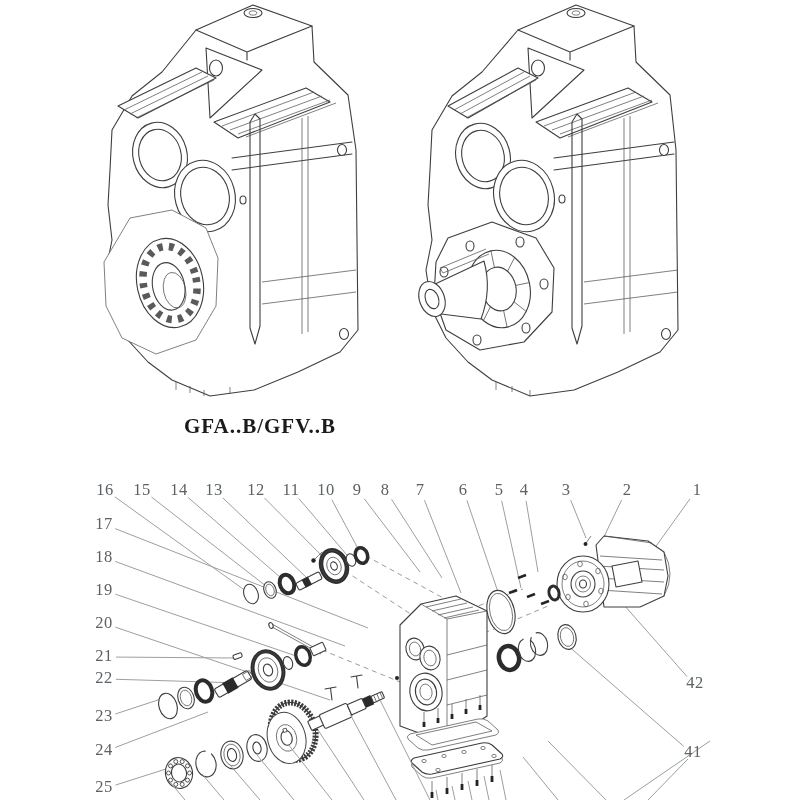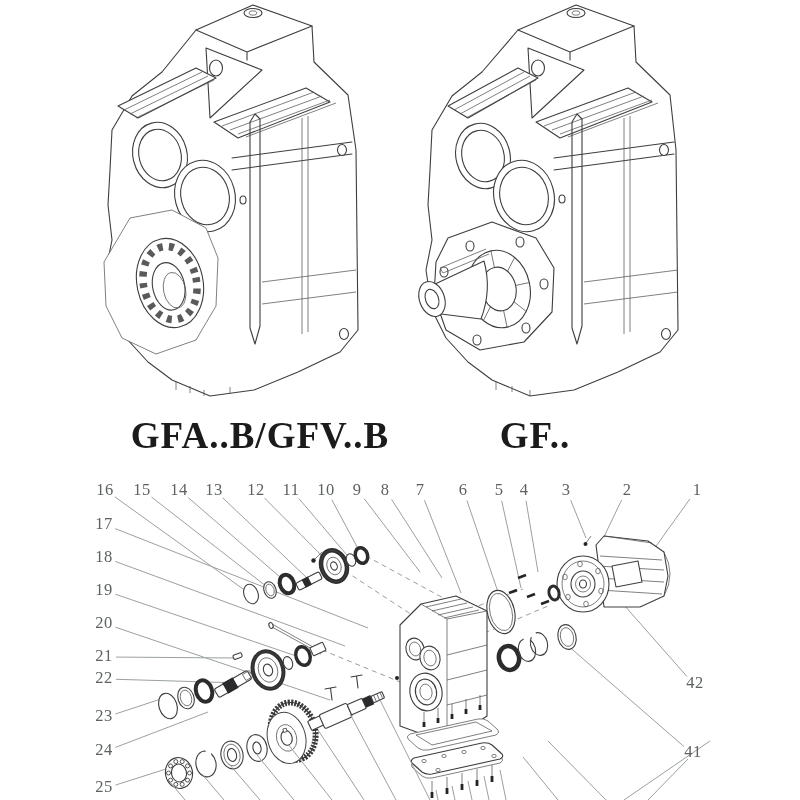--- a/index.html
+++ b/index.html
@@ -6,21 +6,21 @@
   .stage{position:relative;width:800px;height:800px;background:#ffffff;overflow:hidden;
          font-family:"Liberation Serif",serif;}
   svg{position:absolute;left:0;top:0;}
   .ln{stroke:#3e3e40;stroke-width:1.1;fill:none;stroke-linejoin:round;stroke-linecap:round}
   .lnf{stroke:#3e3e40;stroke-width:1.1;fill:#fff;stroke-linejoin:round}
   .lt{stroke:#55565a;stroke-width:.75;fill:none;stroke-linejoin:round}
   .ltf{stroke:#55565a;stroke-width:.75;fill:#fff}
   .dash{stroke:#909090;stroke-width:.9;stroke-dasharray:5 4;fill:none}
   .ld{stroke:#9aa0a2;stroke-width:1;fill:none}
   text.callout{font-family:"Liberation Serif",serif;font-size:16.5px;fill:#5d6163;letter-spacing:.5px}
-  .cap{position:absolute;top:414px;font-weight:700;font-size:37px;color:#1b1b1c;
+  .cap{position:absolute;top:414px;font-weight:700;font-size:21px;color:#1b1b1c;
        letter-spacing:1px;text-align:center;white-space:nowrap}
   .cap-left{left:120px;width:280px;}
   .cap-right{left:450px;width:170px;}
 </style>
 </head>
 <body>
 
 <div class="stage">
 <svg width="800" height="800" viewBox="0 0 800 800">
 
@@ -397,14 +397,13 @@
         <text x="104" y="679" class="callout" text-anchor="middle" dominant-baseline="middle" fill="#5d6163">22</text>
         <text x="104" y="717" class="callout" text-anchor="middle" dominant-baseline="middle" fill="#5d6163">23</text>
         <text x="104" y="751" class="callout" text-anchor="middle" dominant-baseline="middle" fill="#5d6163">24</text>
         <text x="104" y="788" class="callout" text-anchor="middle" dominant-baseline="middle" fill="#5d6163">25</text>
         <text x="695" y="684" class="callout" text-anchor="middle" dominant-baseline="middle" fill="#5d6163">42</text>
         <text x="693" y="753" class="callout" text-anchor="middle" dominant-baseline="middle" fill="#5d6163">41</text>
       </g>
 </svg>
 
 <div class="cap cap-left">GFA..B/GFV..B</div>
-<div class="cap cap-right">GF..</div>
 </div>
 
 </body></html>

